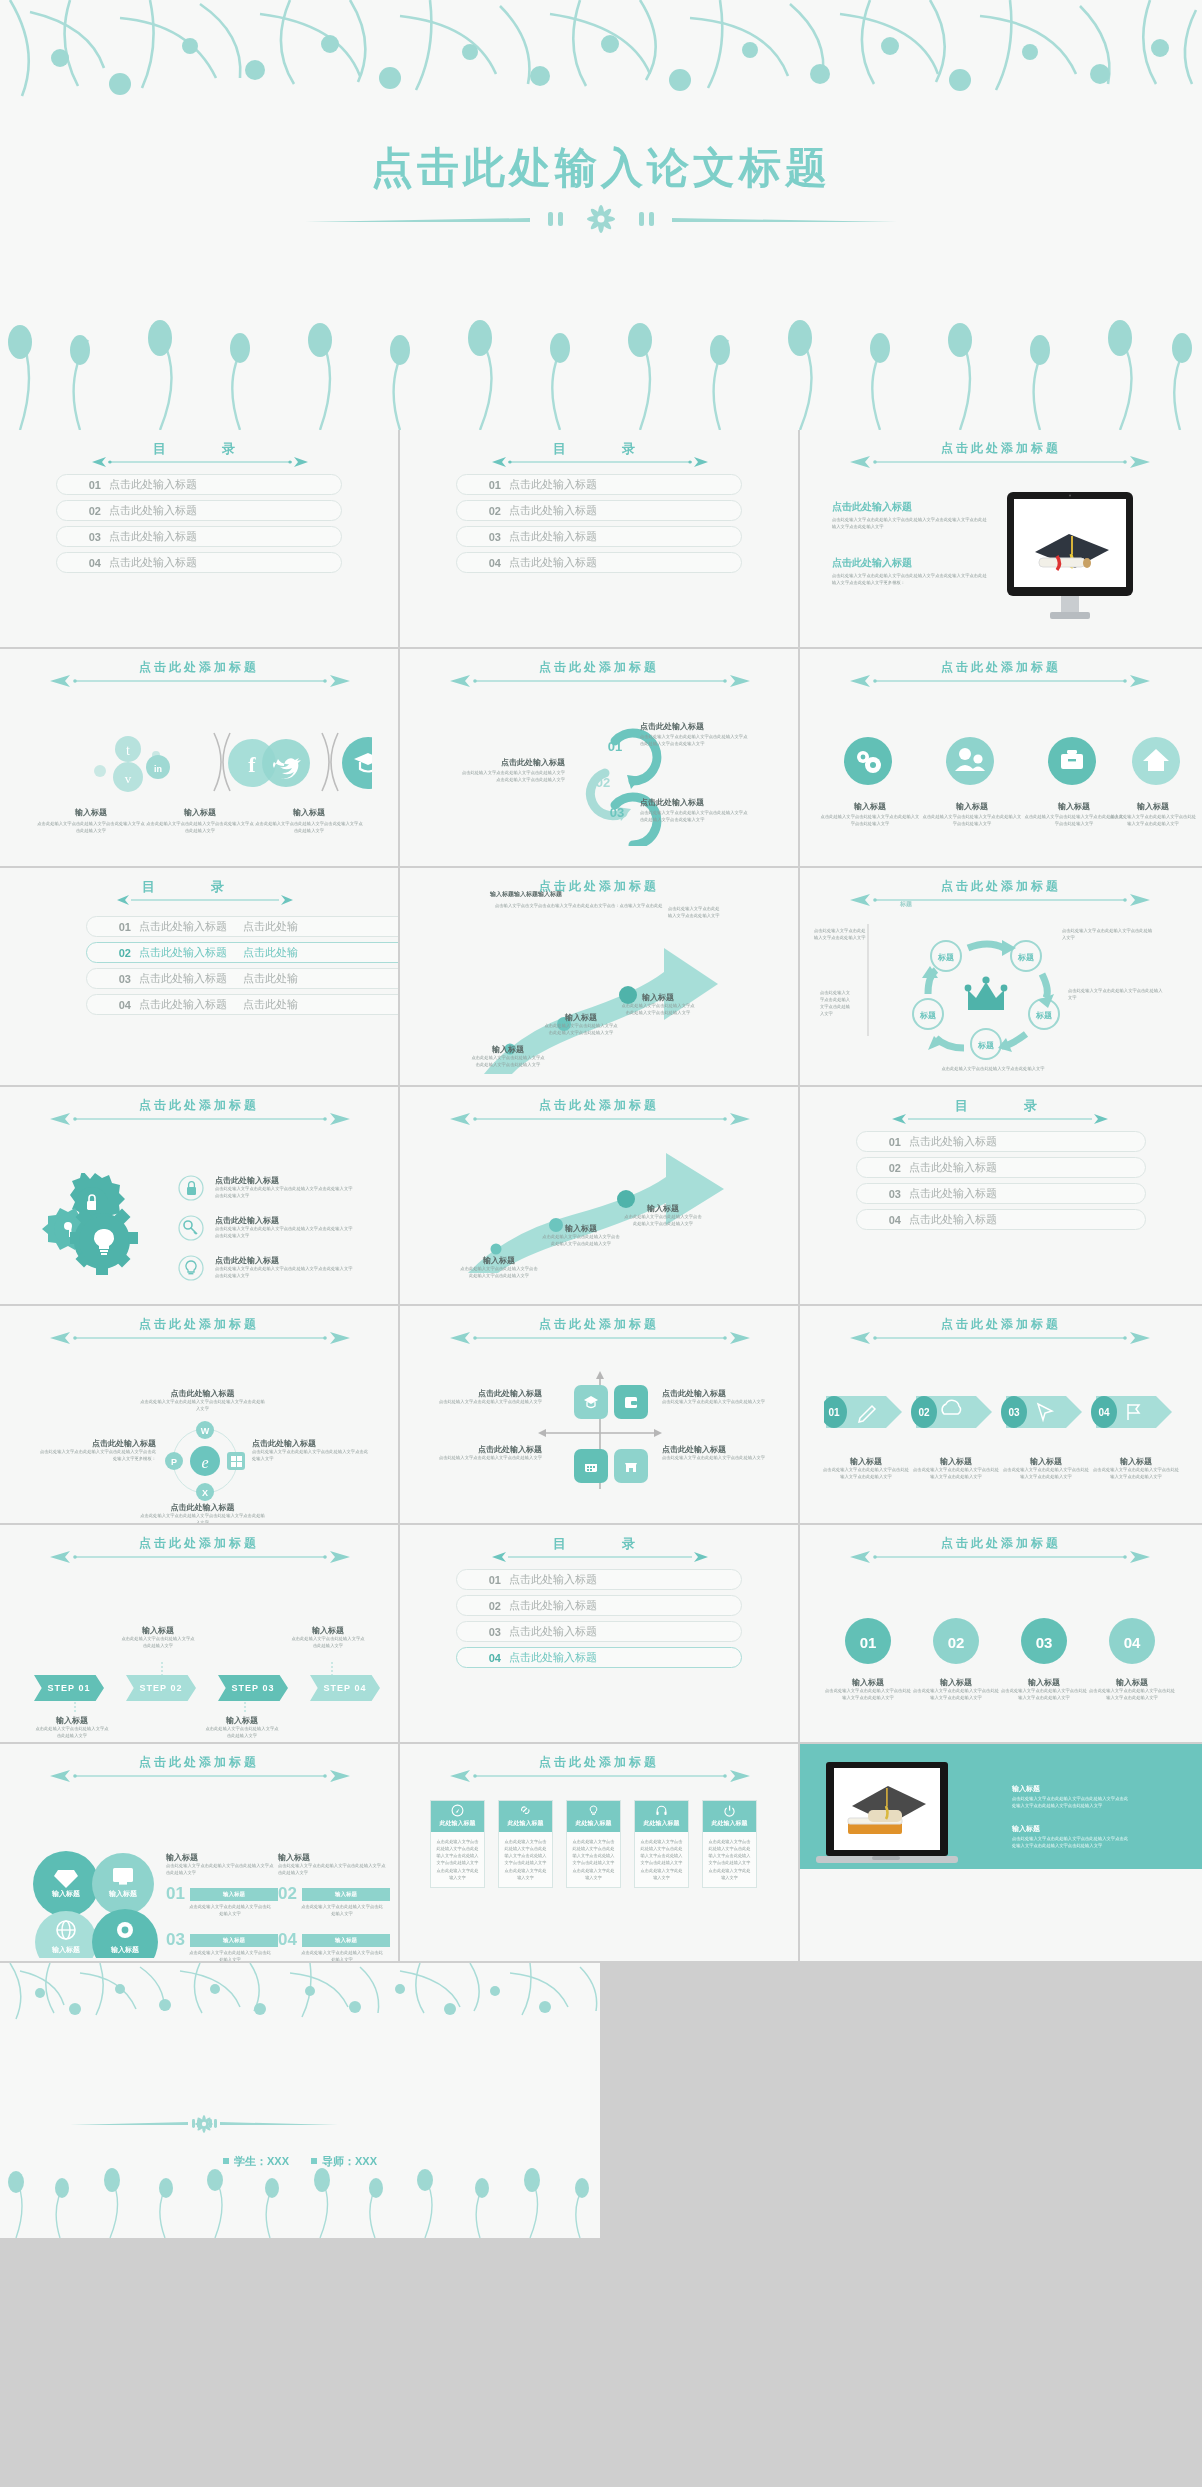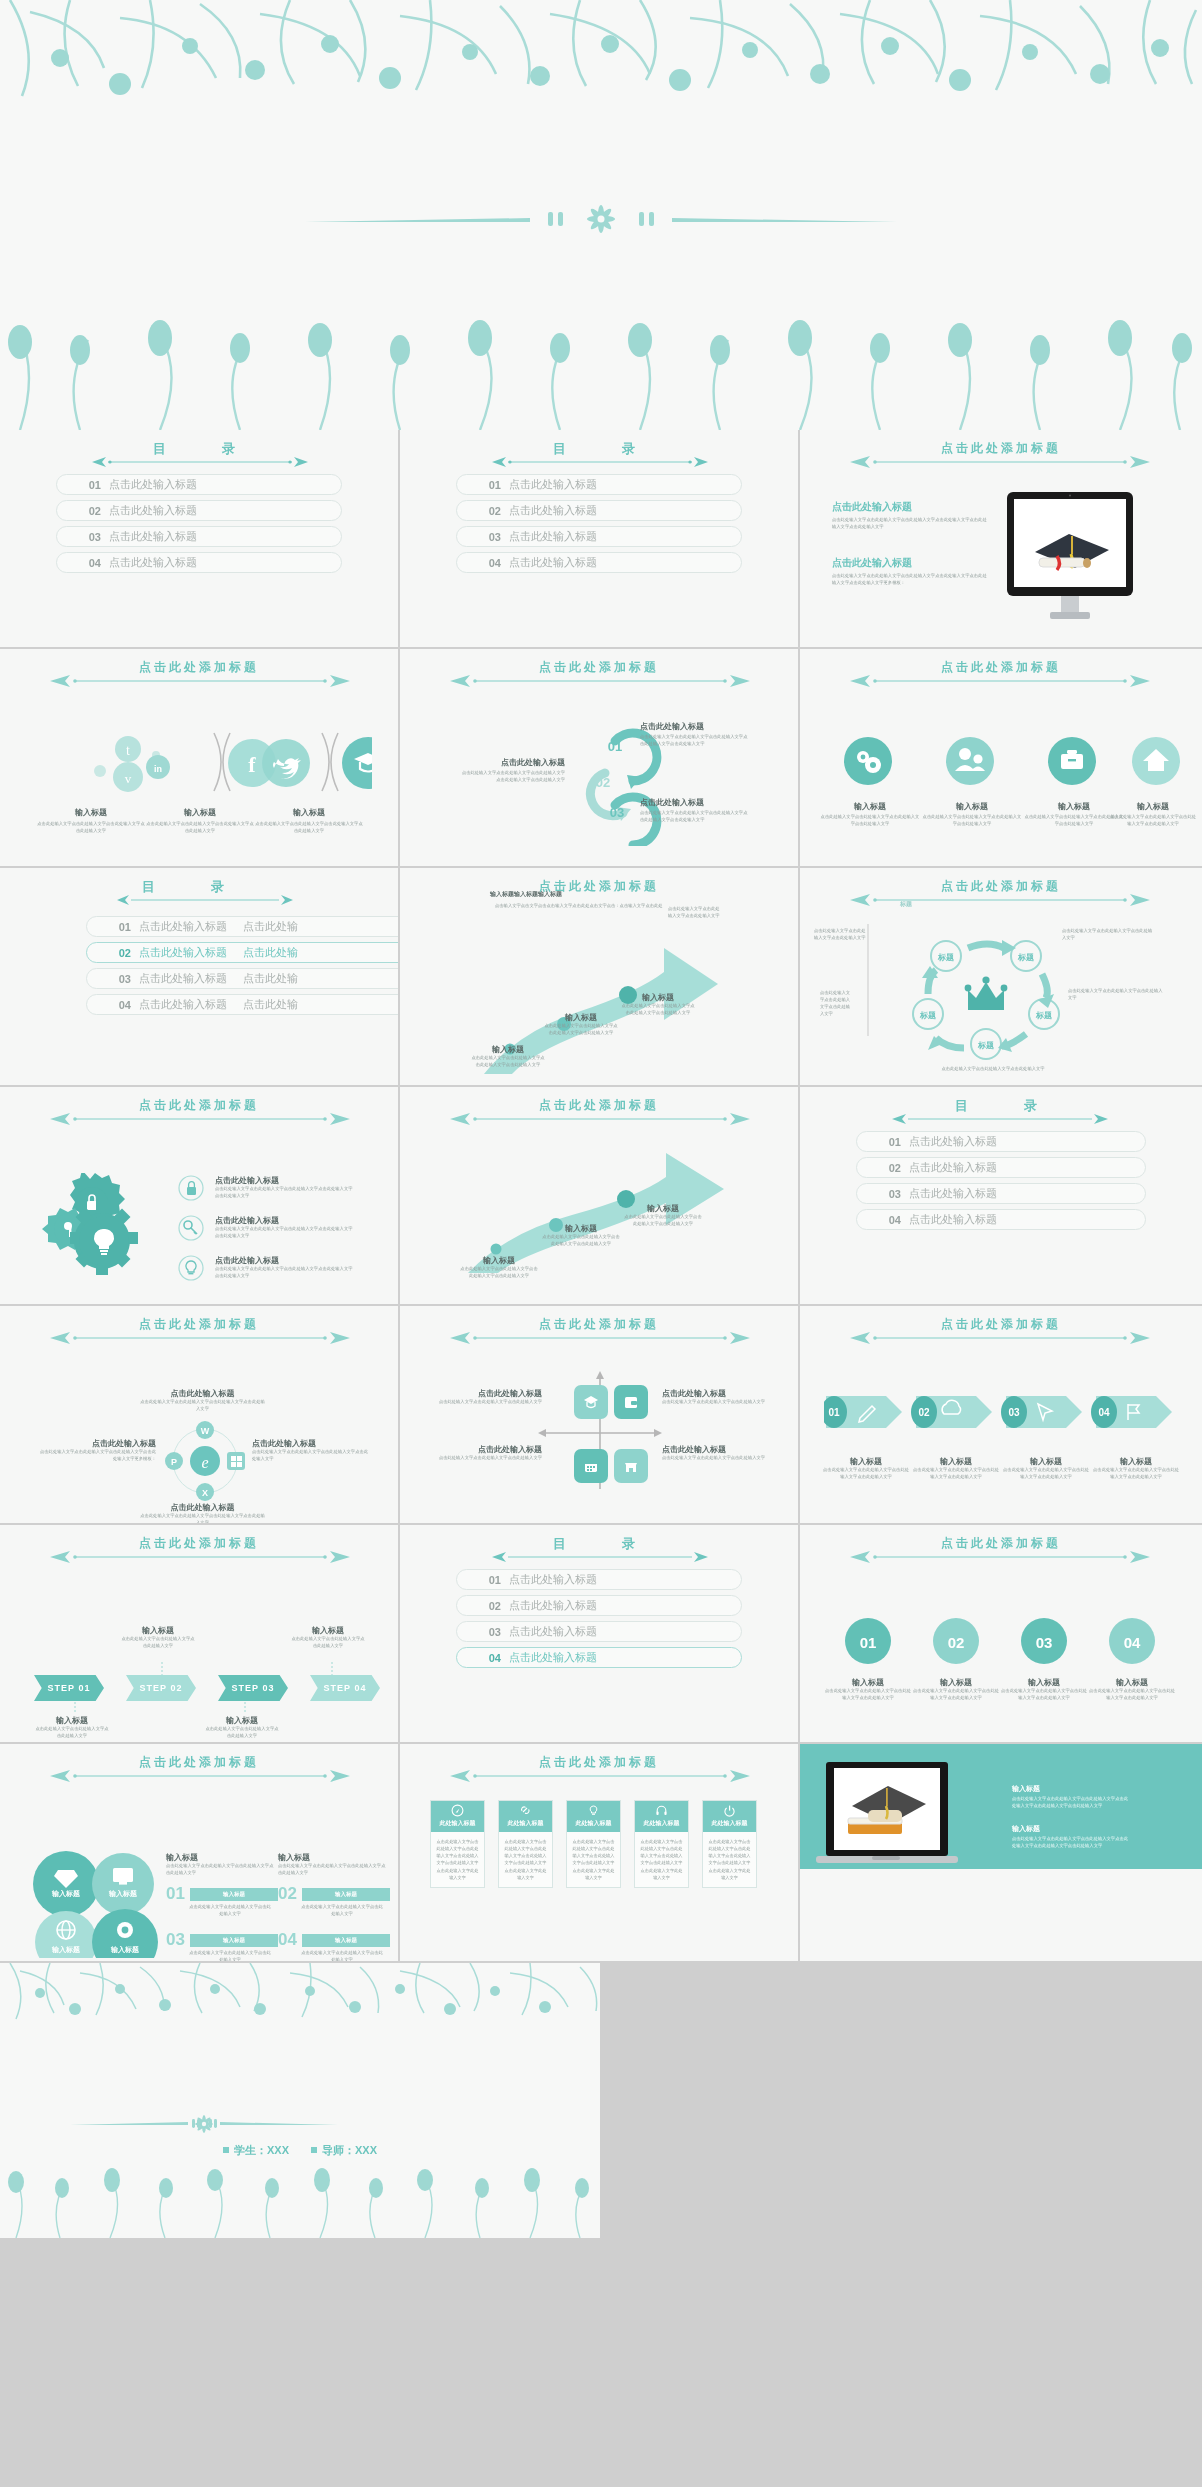--- a/index.html
+++ b/index.html
@@ -93,21 +93,21 @@
   .numbar .b { background:#8ed3cc; color:#fff; font-size:5.5px; font-weight:bold;
                padding:3px 0; text-align:center; width:88px; }
 
   
   .last {
     position:relative; width:602px; height:275px; background:#f7f8f7;
     border-right:2px solid #cfcfcf; overflow:hidden;
   }
   .last-title { position:absolute; left:0; right:0; top:110px; text-align:center;
                 font-size:26px; font-weight:bold; color:#6cc5be; letter-spacing:3px; }
-  .last-sub { position:absolute; left:0; right:0; top:180px; text-align:center;
+  .last-sub { position:absolute; left:0; right:0; top:191px; text-align:center;
               font-size:11px; font-weight:bold; color:#6cc5be; }
   .last-sub .sq { display:inline-block; width:6px; height:6px; background:#7ecfc9;
                   margin-right:5px; vertical-align:1px;}
   .last-sub .gap { display:inline-block; width:22px; }
   .blank { width:600px; height:275px; background:#cfcfcf; }
 </style>
 </head>
 <body>
 
 <div class="page">
@@ -156,20 +156,21 @@
         <circle cx="750" cy="50" r="8"></circle>
           <circle cx="820" cy="74" r="10"></circle>
         <circle cx="890" cy="46" r="9"></circle>
           <circle cx="960" cy="80" r="11"></circle>
         <circle cx="1030" cy="52" r="8"></circle>
           <circle cx="1100" cy="74" r="10"></circle>
         <circle cx="1160" cy="48" r="9"></circle>
       </g>
     </svg>
 
+    <div class="hero-title">点击此处输入论文标题</div>
 
     <div class="hero-rule">
       <svg width="1202" height="36" viewBox="0 0 1202 36">
         <path d="M305 22 L530 18 L530 22 Z" fill="#9ed8d2"></path>
         <path d="M897 22 L672 18 L672 22 Z" fill="#9ed8d2"></path>
         <rect x="548" y="12" width="5" height="14" rx="2" fill="#9ed8d2"></rect>
         <rect x="558" y="12" width="5" height="14" rx="2" fill="#9ed8d2"></rect>
         <rect x="639" y="12" width="5" height="14" rx="2" fill="#9ed8d2"></rect>
         <rect x="649" y="12" width="5" height="14" rx="2" fill="#9ed8d2"></rect>
         <g fill="#9ed8d2" transform="translate(601,19)">

